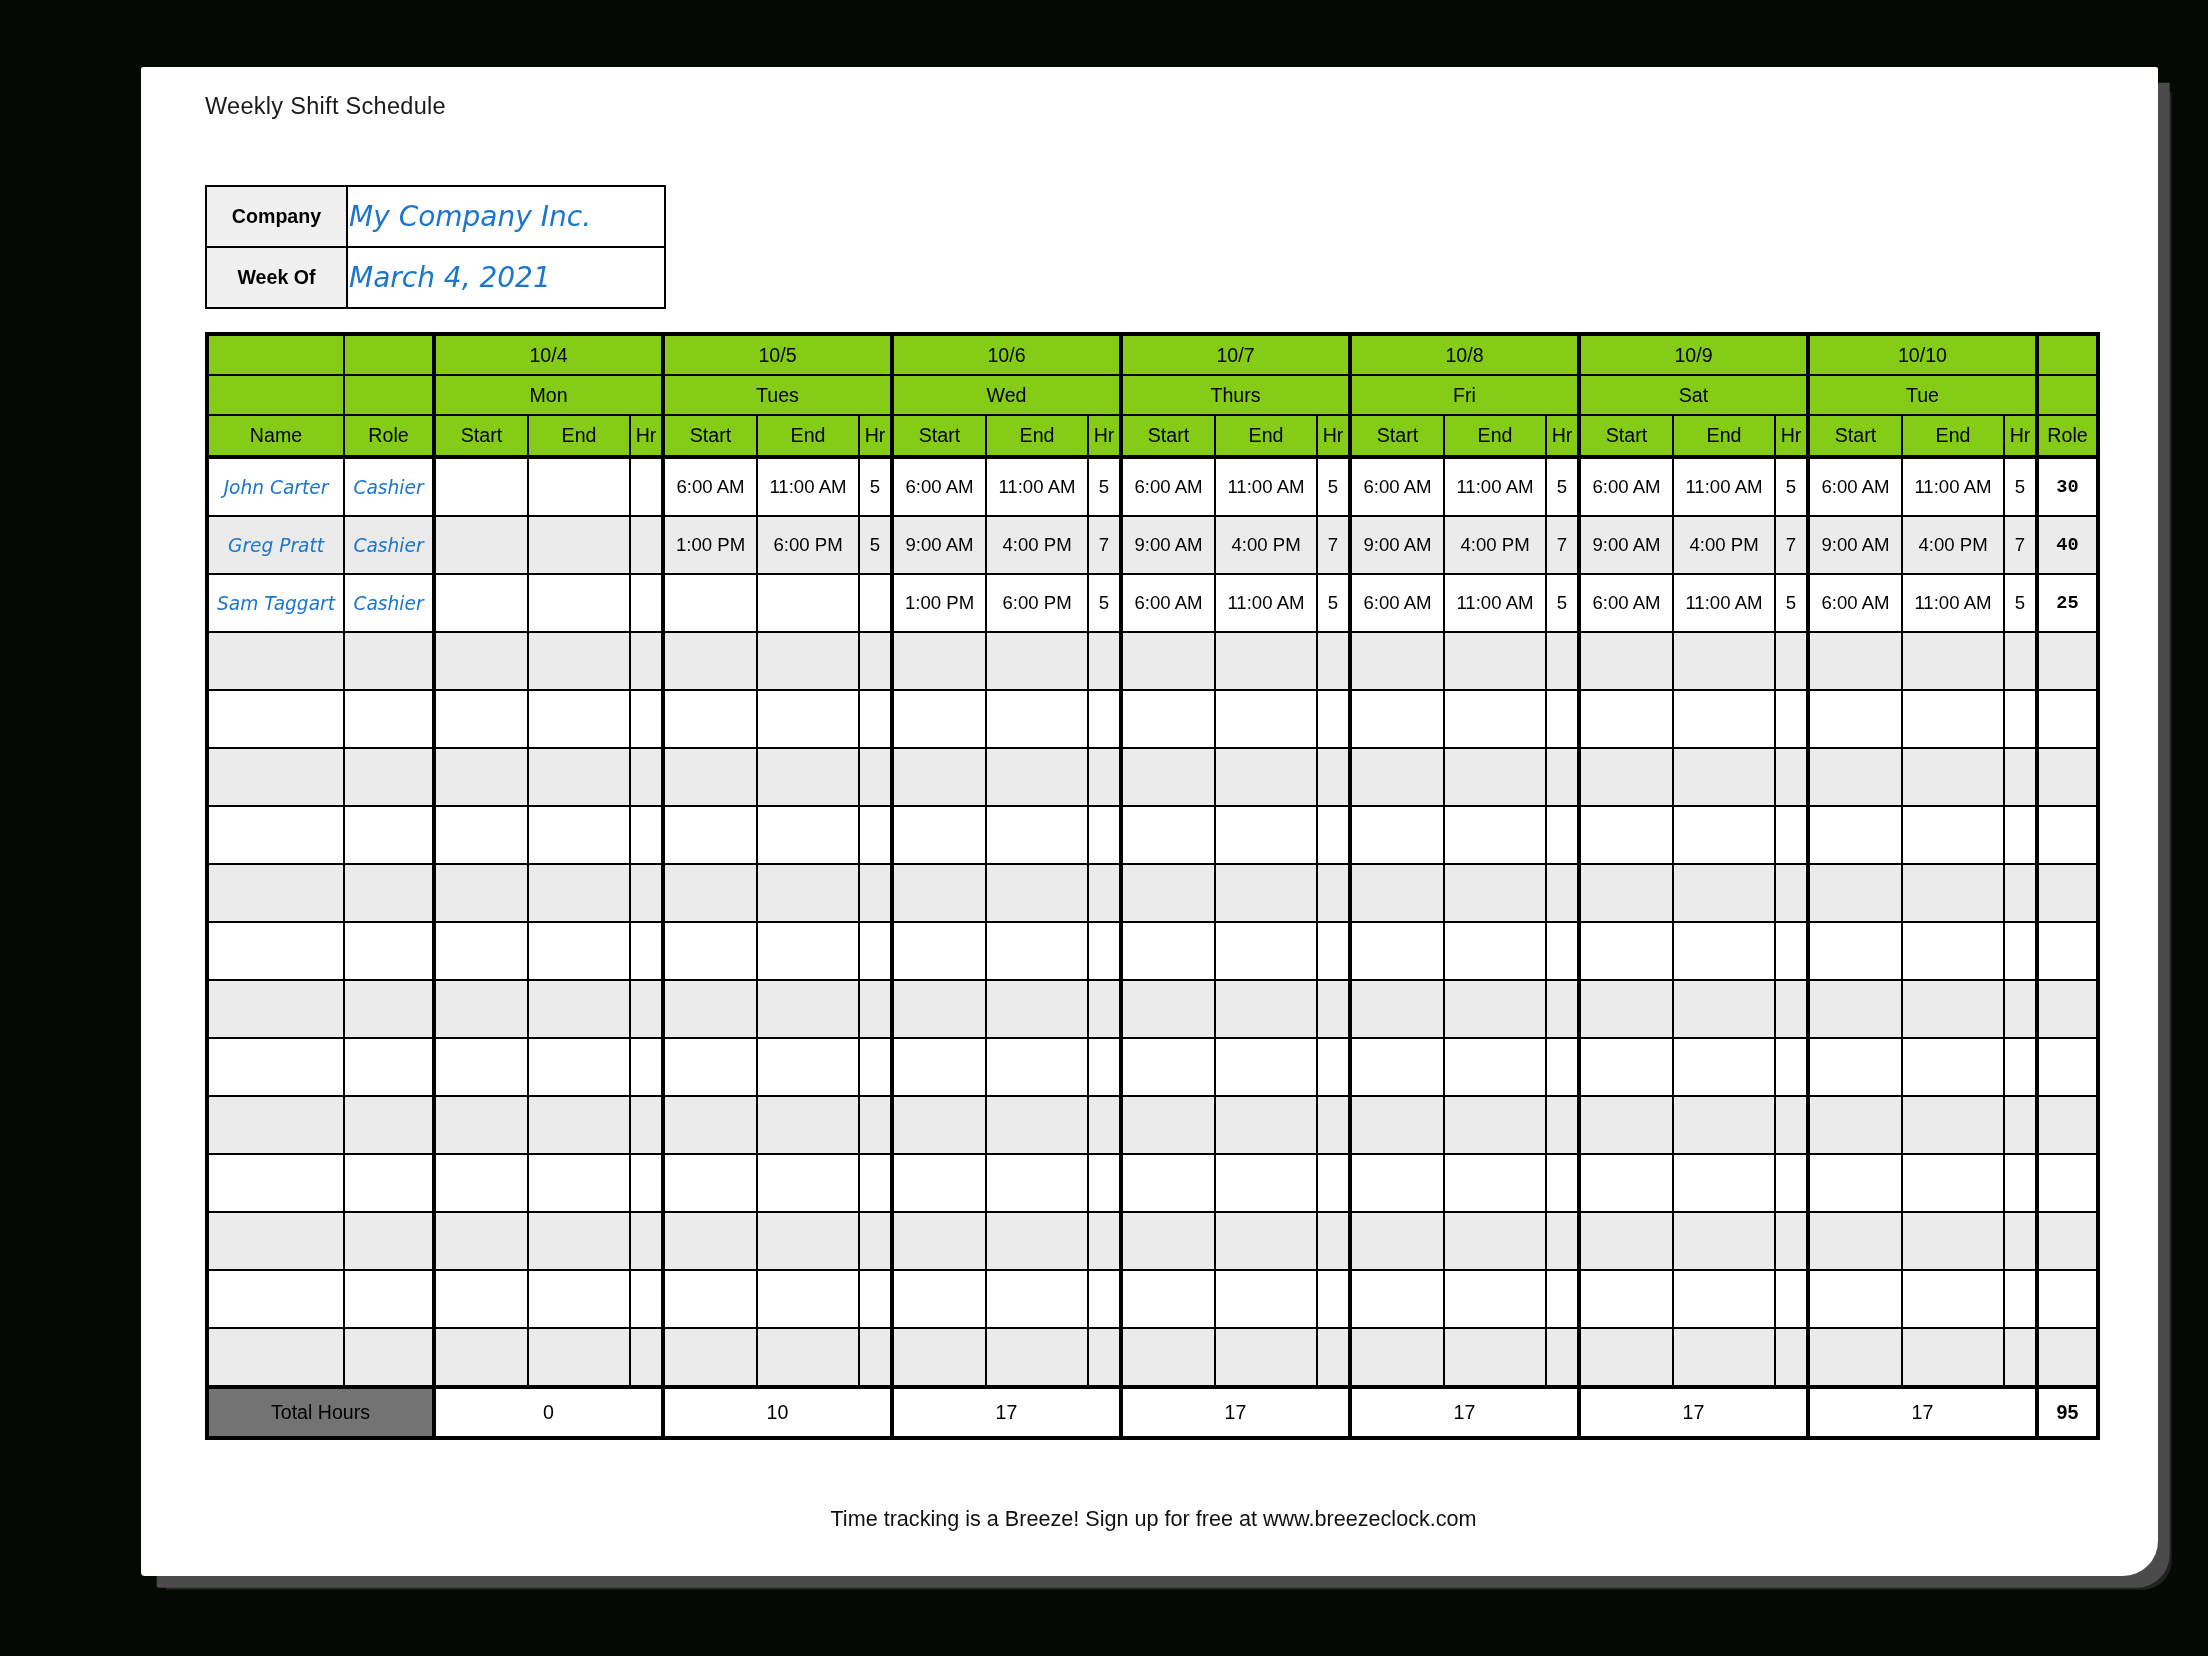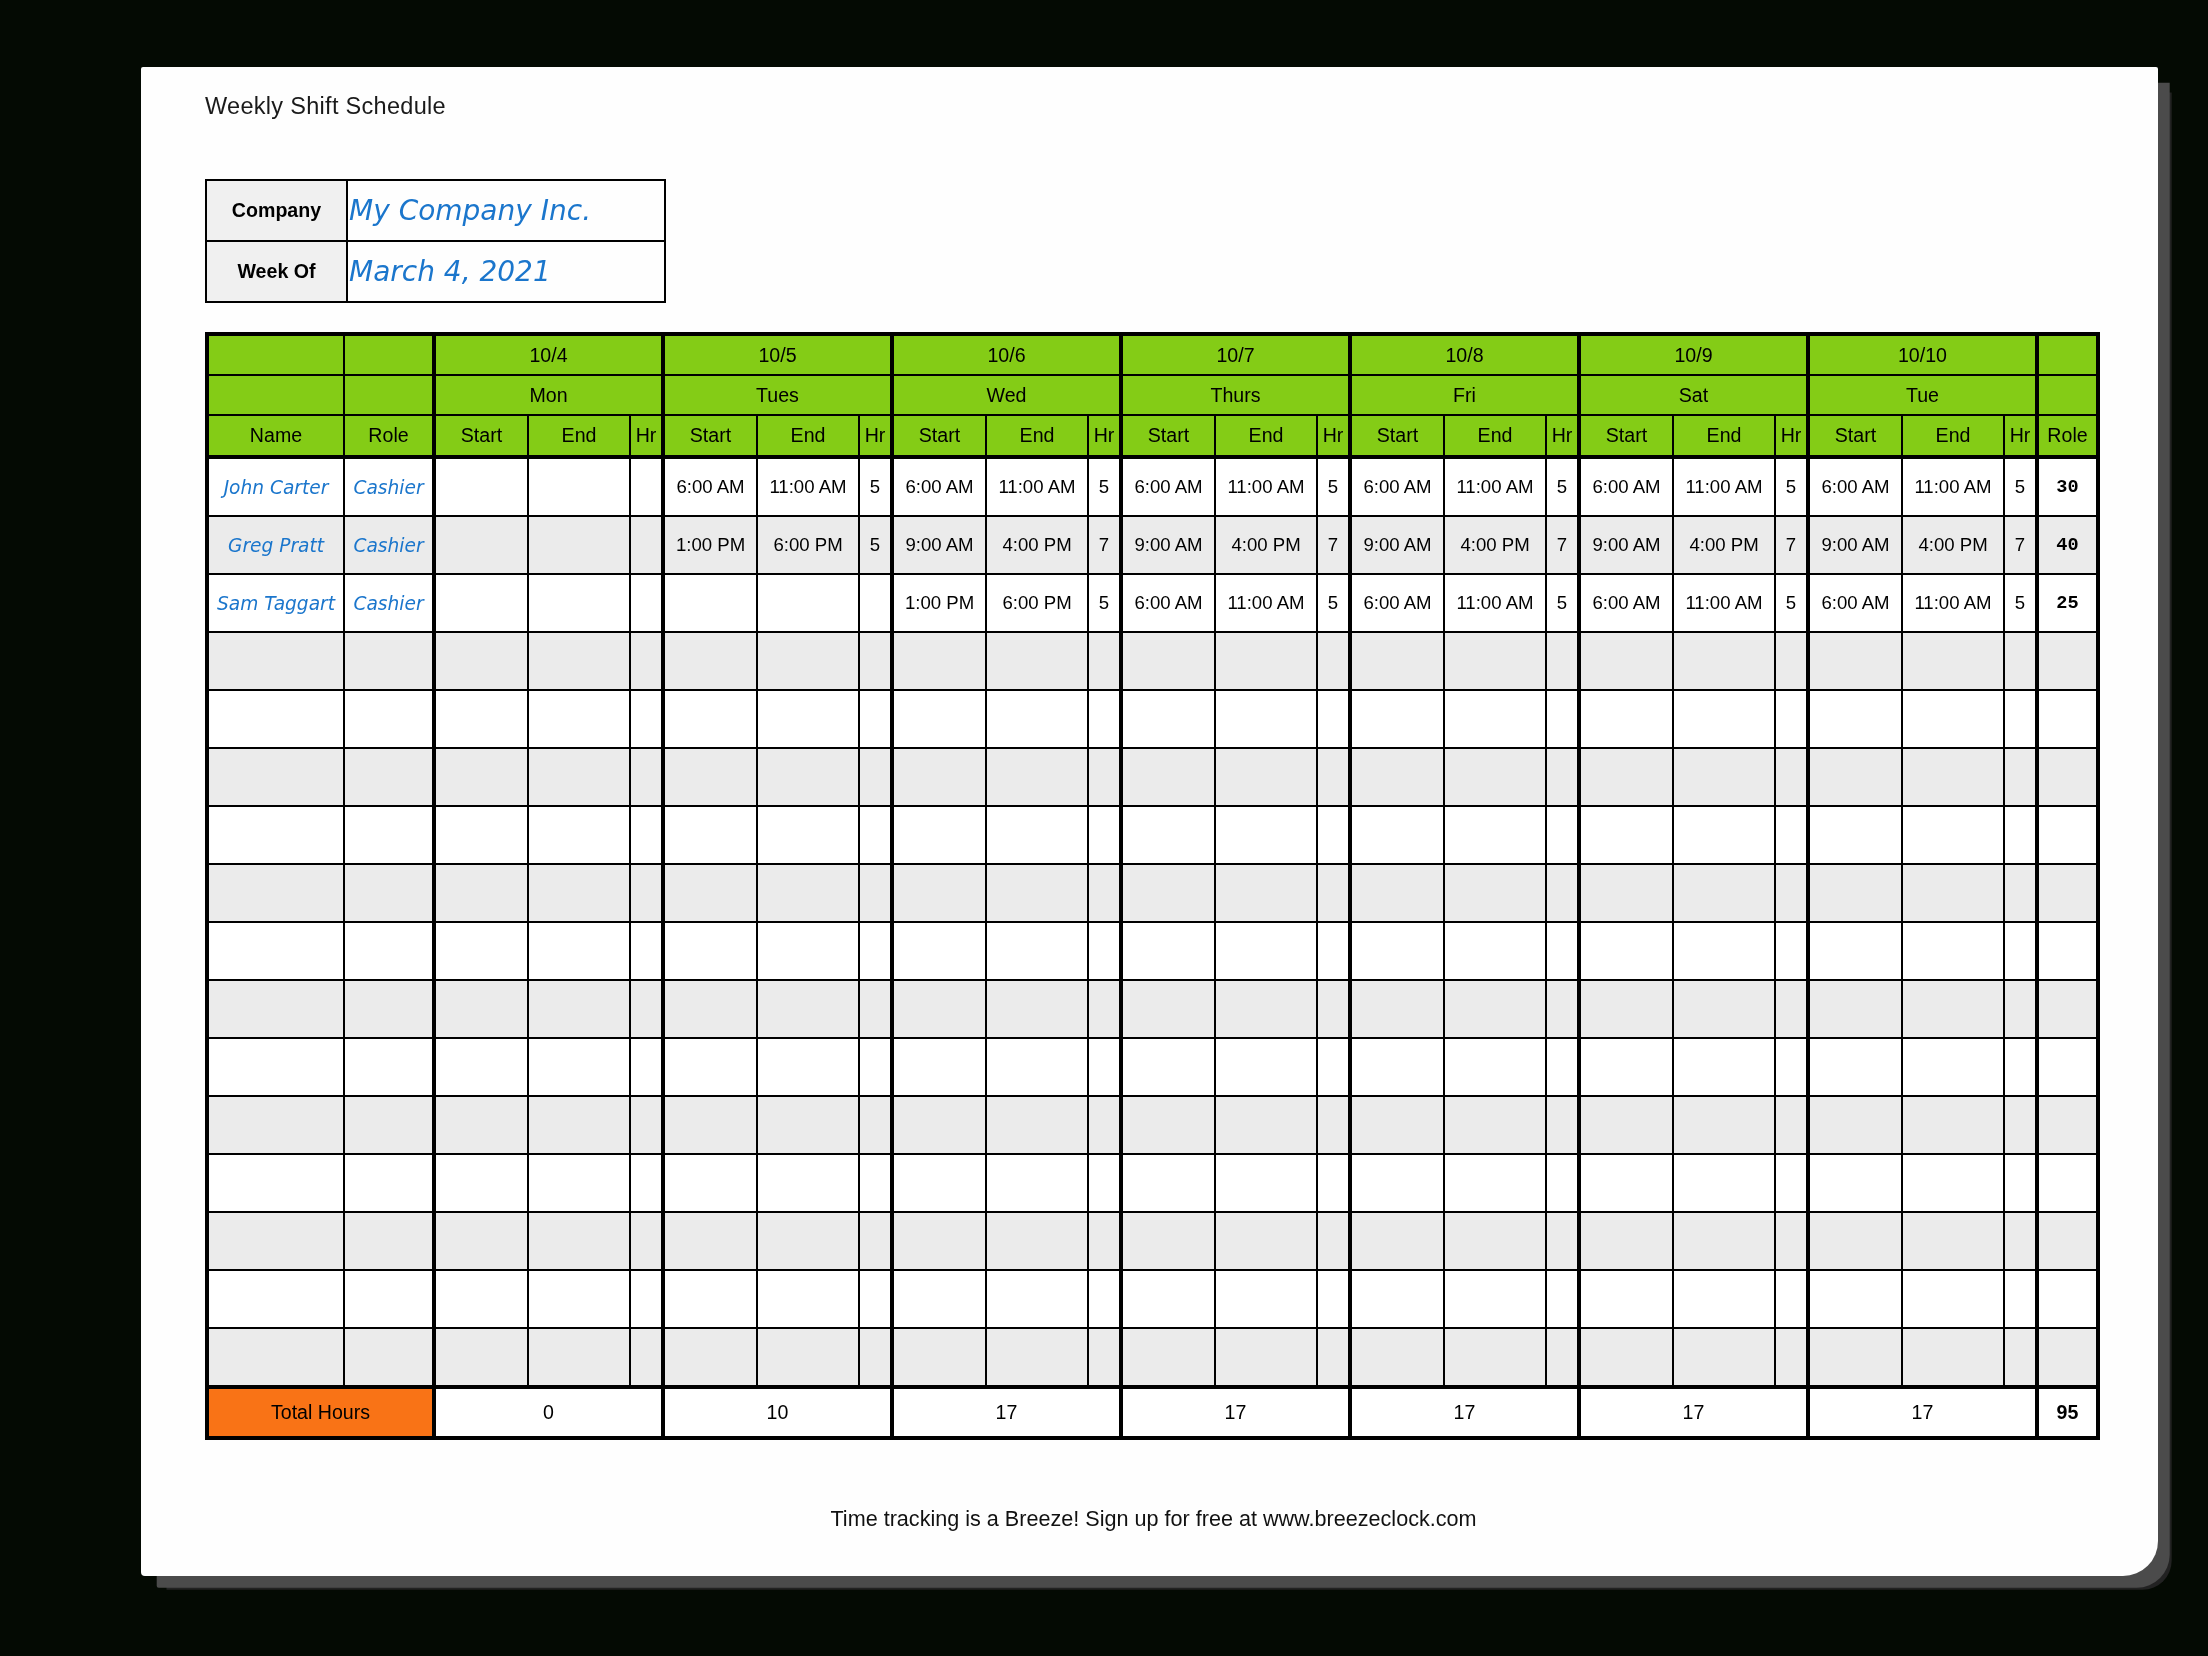--- a/index.html
+++ b/index.html
@@ -14,21 +14,21 @@
     border-radius:2px 2px 35px 3.9px;
     box-shadow:13.7px 13.7px 0 -2px #4b4b4b, 19.6px 19.6px 0 -5.9px #222;
     margin-left:48px;
   }
   .doc-title{
     position:absolute;left:64px;top:25.5px;
     font-size:23.5px;color:#1a1a1a;letter-spacing:0.3px;
   }
   
   .info-table{
-    position:absolute;left:64px;top:112px;
+    position:absolute;left:64px;top:118px;
     border-collapse:collapse;border:2.9px solid #000;
   }
   .info-table th{
     width:137px;height:57px;background:#f0f0f0;
     border:2px solid #000;font-size:19.6px;font-weight:bold;color:#000;
   }
   .info-table td{
     width:314px;border:2px solid #000;text-align:left;
   }
   .script-text{
@@ -55,21 +55,21 @@
   tr.row-even td{background:#ffffff;}
   tr.row-odd td{background:#ebebeb;}
   td.emp-name,td.emp-role{
     font-family:"DejaVu Sans", cursive;font-style:italic;
     color:var(--accent,#1b76cc);font-size:20.6px;
   }
   td.emp-total{font-weight:bold;font-size:19.6px;font-family:Liberation Mono, monospace;}
   tr.totrow td{
     border-top:4.9px solid #000;height:47px;background:#ffffff;font-size:19.6px;
   }
-  tr.totrow td.totlabel{background:#f97316;}
+  tr.totrow td.totlabel{background:#737373;}
   tr.totrow td.grand{font-weight:bold;}
   .footer{
     position:absolute;left:8px;right:0;top:1439px;
     text-align:center;font-size:21.6px;color:#111;
   }
 </style>
 </head>
 <body>
 
 <div class="page">

